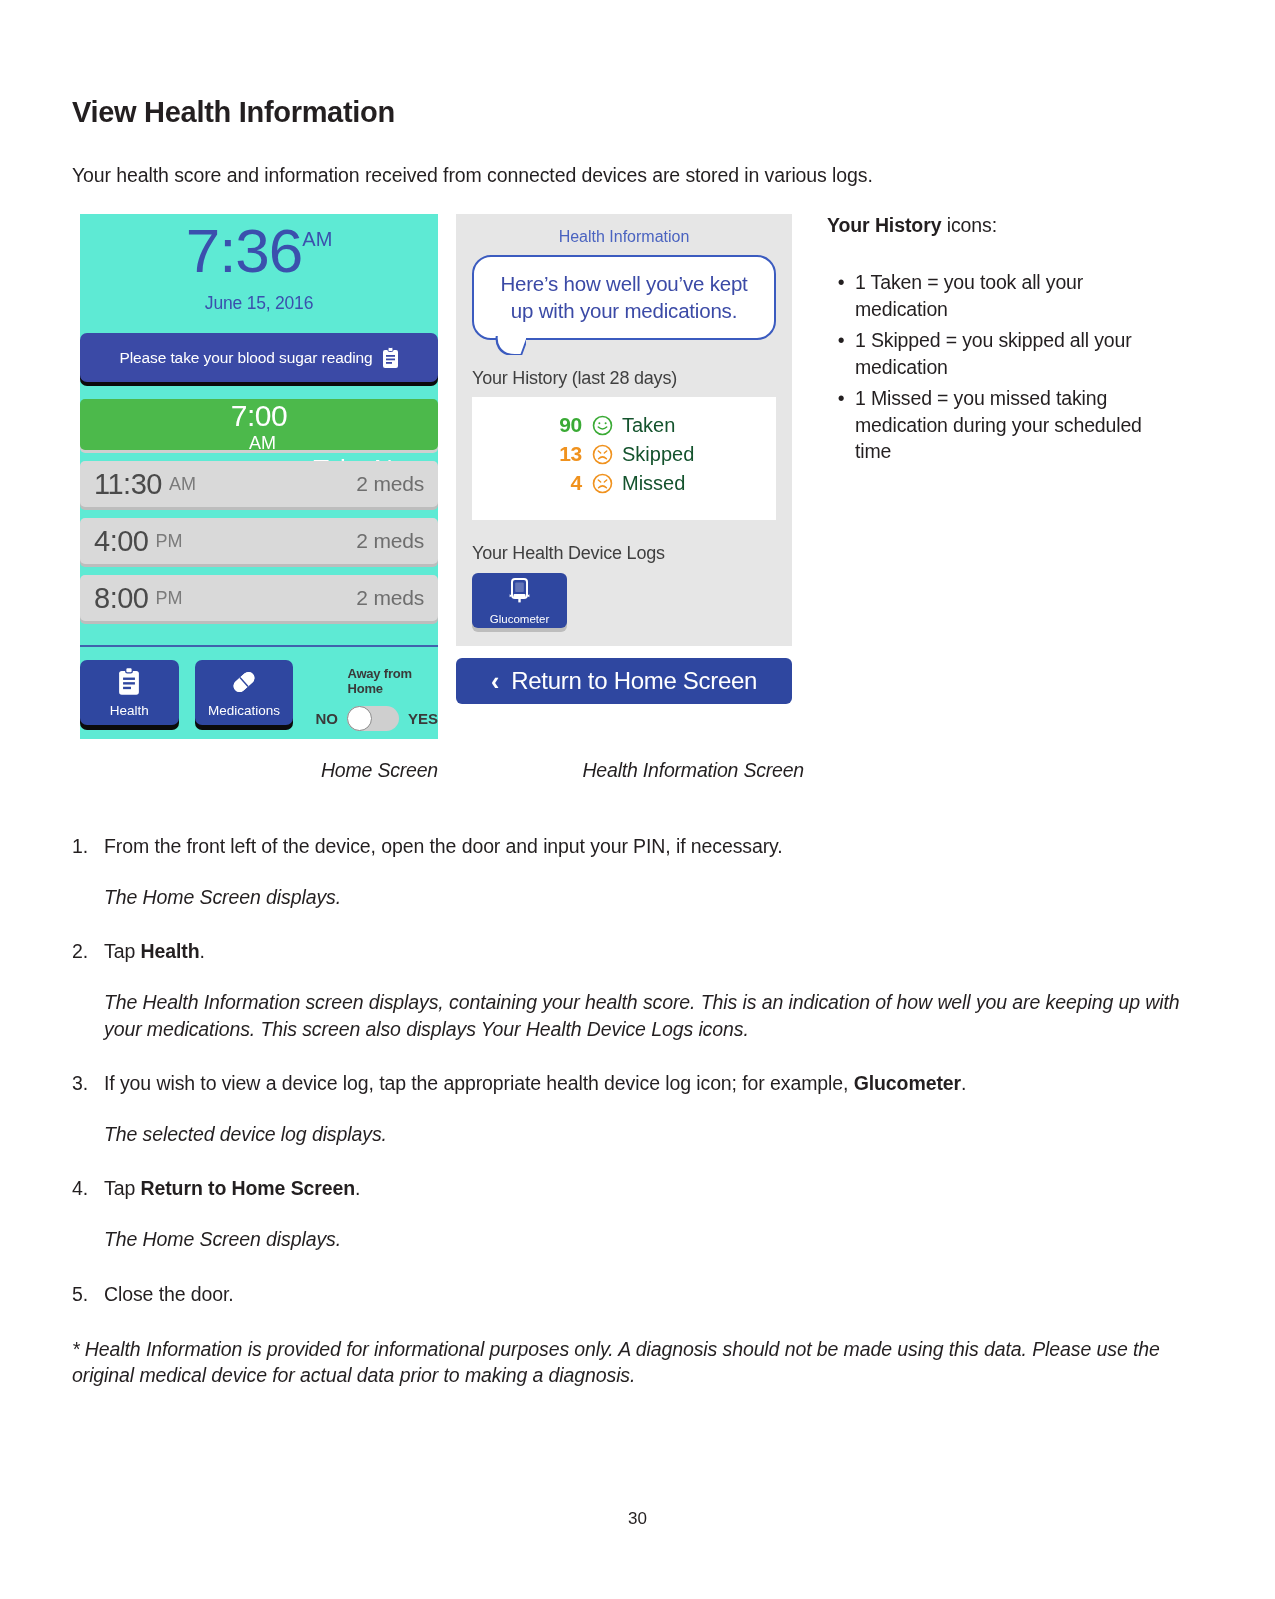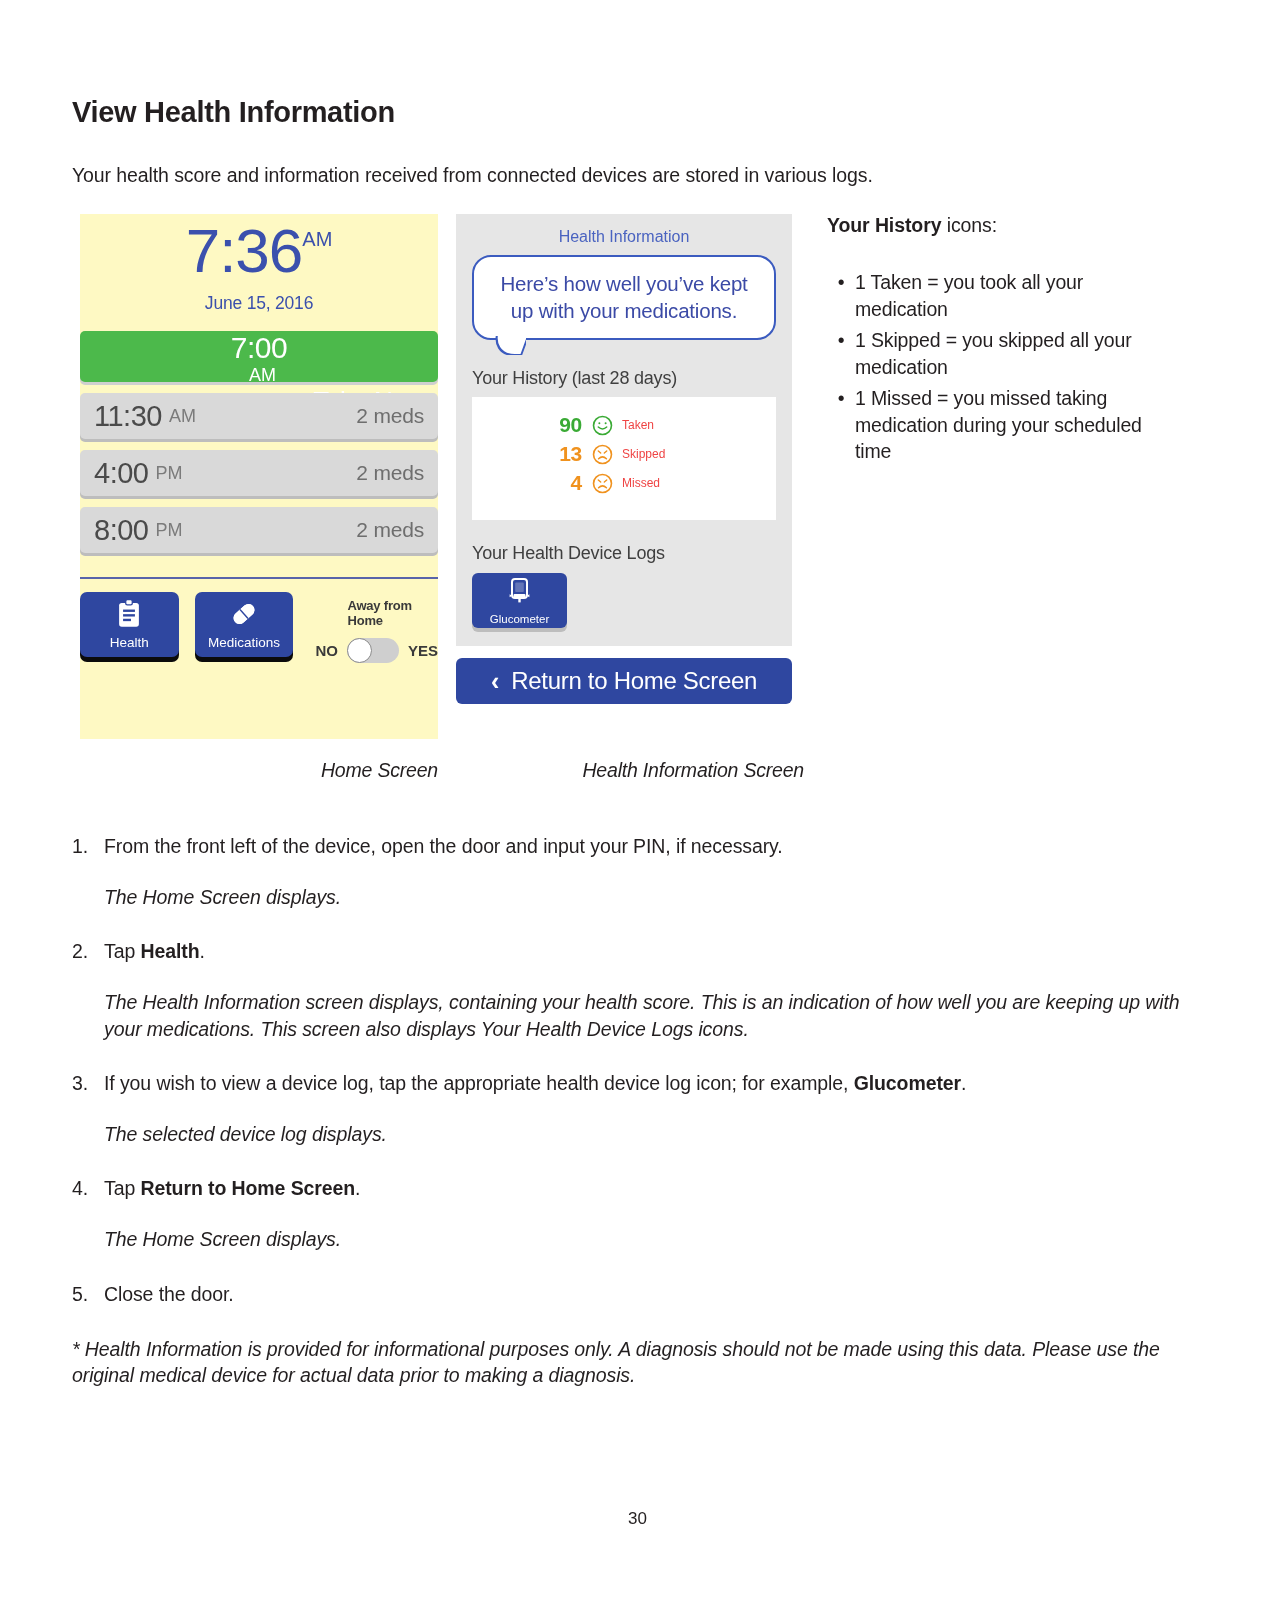--- a/index.html
+++ b/index.html
@@ -19,21 +19,21 @@
   p.intro {
     font-size: 19.5px; margin-top: 35px; color: #231f20; letter-spacing: -0.1px;
   }
 
   
   .figures { position: relative; margin-top: 27px; height: 565px; }
 
   
   .home-screen {
     position: absolute; left: 8px; top: 0; width: 358px; height: 525px;
-    background: #fef9c3;
+    background: #5eead4;
   }
   .clock-row { text-align: center; padding-top: 6px; }
   .clock-time {
     font-size: 62px; color: #3b50ad; font-weight: 400;
     letter-spacing: -1px; line-height: 1;
     display: inline-block; vertical-align: baseline;
   }
   .clock-ampm {
     font-size: 20px; color: #3b50ad; font-weight: 400;
     vertical-align: 26px; letter-spacing: 0px; display:inline-block;
@@ -126,21 +126,21 @@
   }
 
   .hs-sec-label { font-size: 18px; color: #3f3f3f; margin-top: 28px; letter-spacing: -0.2px; }
 
   .stats-box {
     margin-top: 8px; background: #ffffff; padding: 16px 0 20px 0;
   }
   .stat-line { display: flex; align-items: center; justify-content: flex-start; margin: 0 0 5px 0; padding-left: 76px; }
   .stat-num { width: 34px; text-align: right; font-size: 21px; font-weight: bold; letter-spacing: -0.3px; }
   .stat-face { margin: 0 9px 0 10px; display: flex; align-items: center; }
-  .stat-word { font-size: 12px; color: #ef4444; }
+  .stat-word { font-size: 20px; color: #14532d; }
 
   .device-label { font-size: 18px; color: #3f3f3f; margin-top: 23px; letter-spacing: -0.2px; }
   .device-btn {
     margin-top: 9px; width: 95px; height: 55px; background: #2f47a0; border-radius: 6px;
     box-shadow: 0 4px 0 #bdbdbd;
     display: flex; flex-direction: column; align-items: center; justify-content: center; gap: 1px;
   }
   .device-btn .dlabel { color: #ffffff; font-size: 11.5px; }
 
   .return-btn {
@@ -197,20 +197,32 @@
 
   <div class="figures">
 
     <div class="home-screen">
 
       <div class="clock-row">
         <span class="clock-time">7:36</span><span class="clock-ampm">AM</span>
       </div>
       <div class="clock-date">June 15, 2016</div>
 
+      <div class="blue-banner">
+        <span class="label">Please take your blood sugar reading</span>
+        <span>
+          <svg class="clipboard-ico" viewBox="0 0 17 22">
+            <rect x="1" y="3" width="15" height="18" rx="2" fill="#ffffff"></rect>
+            <rect x="6" y="0.5" width="5" height="4" rx="1.2" fill="#ffffff" stroke="#3b4aa6" stroke-width="1"></rect>
+            <rect x="4" y="8" width="9" height="1.8" fill="#3b4aa6"></rect>
+            <rect x="4" y="11.5" width="9" height="1.8" fill="#3b4aa6"></rect>
+            <rect x="4" y="15" width="6" height="1.8" fill="#3b4aa6"></rect>
+          </svg>
+        </span>
+      </div>
 
       <div class="green-row">
         <span class="time">7:00</span>
         <span class="mer">AM</span>
         <span class="action">Take Now</span>
         <span class="chev">›</span>
       </div>
 
       <div class="grey-row">
         <span class="time">11:30</span>

